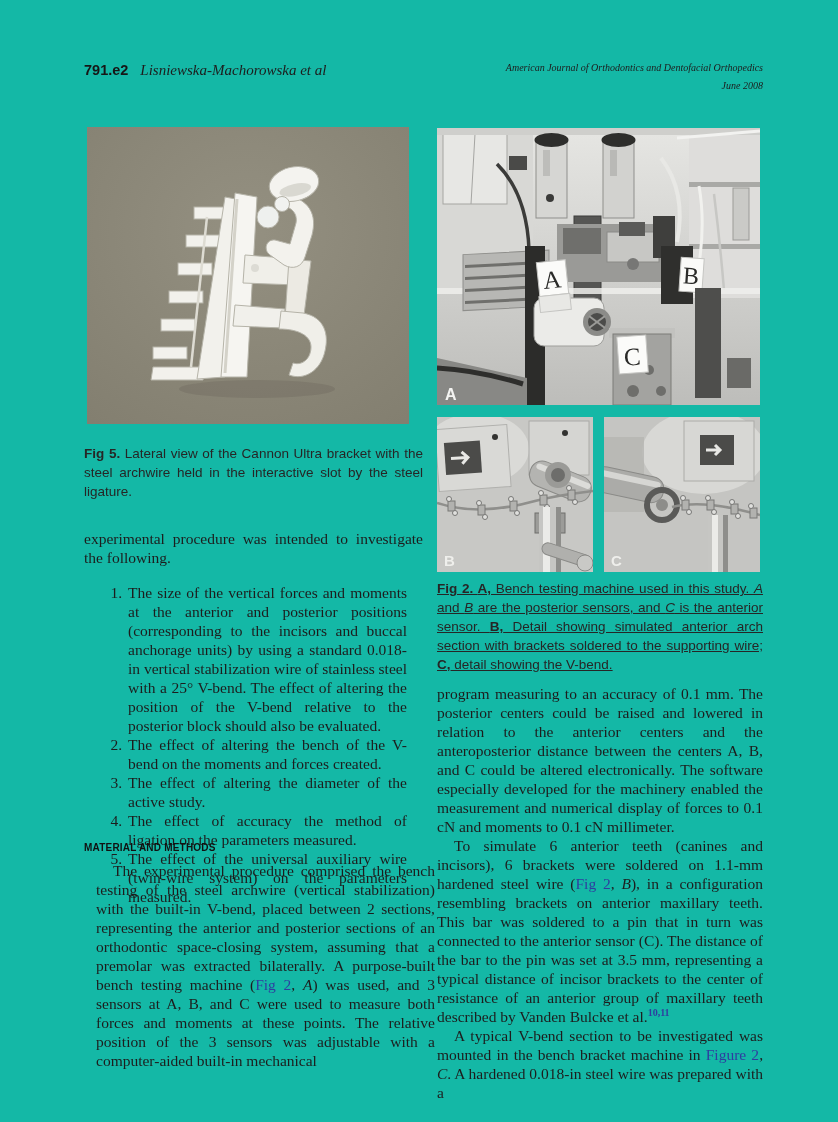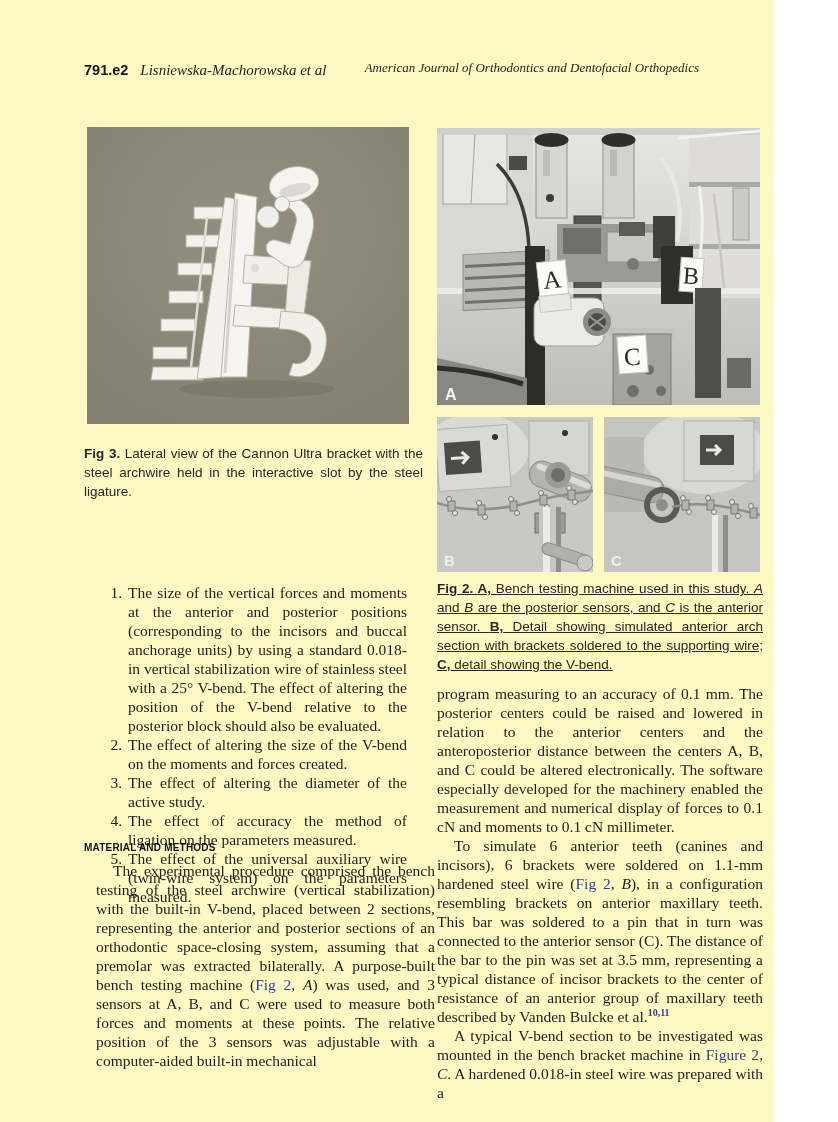--- a/index.html
+++ b/index.html
@@ -1,24 +1,24 @@
 <!DOCTYPE html>
 <html><head>
 <meta charset="utf-8">
 <style>
   html,body{margin:0;padding:0;background:#ffffff;}
-  .page{position:relative;width:774px;height:1122px;background:#fef9c3;overflow:hidden;
+  .page{position:relative;width:838px;height:1122px;background:#14b8a6;overflow:hidden;
         color:#1d1d1d;}
 
   
   .hdr-left{position:absolute;left:84px;top:61px;white-space:nowrap;}
   .hdr-pagenum{font-family:"Liberation Sans",sans-serif;font-weight:bold;font-size:14.5px;color:#161616;}
   .hdr-authors{font-family:"Liberation Serif",serif;font-style:italic;font-size:15px;color:#1d1d1d;margin-left:12px;}
   .hdr-right{position:absolute;right:75px;top:59px;text-align:right;
-             font-family:"Liberation Serif",serif;font-style:italic;font-size:13px;
+             font-family:"Liberation Serif",serif;font-style:italic;font-size:10px;
              line-height:18px;color:#1d1d1d;}
 
   
   .fig1{position:absolute;left:87px;top:127px;width:322px;height:297px;}
   .fig2a{position:absolute;left:437px;top:128px;width:323px;height:277px;}
   .fig2b{position:absolute;left:437px;top:417px;width:156px;height:155px;}
   .fig2c{position:absolute;left:604px;top:417px;width:156px;height:155px;}
   svg{display:block;}
 
   .caption{font-family:"Liberation Sans",sans-serif;font-size:13.5px;line-height:19px;
@@ -48,20 +48,21 @@
 </head>
 <body>
 
 <div class="page">
 
   <div class="hdr-left">
     <span class="hdr-pagenum">791.e2</span><span class="hdr-authors">Lisniewska-Machorowska et al</span>
   </div>
   <div class="hdr-right">
     <div>American Journal of Orthodontics and Dentofacial Orthopedics</div>
+    <div>June 2008</div>
   </div>
 
   <svg class="fig1" viewBox="0 0 322 297">
     <defs>
       <radialGradient id="f1bg" cx="50%" cy="35%" r="85%">
         <stop offset="0" stop-color="#949081"></stop>
         <stop offset="1" stop-color="#827e6f"></stop>
       </radialGradient>
     </defs>
     <rect width="322" height="297" fill="url(#f1bg)"></rect>
@@ -97,21 +98,21 @@
         <ellipse cx="207" cy="63" rx="16" ry="6" fill="#d9d8d1" stroke="none"></ellipse>
       </g>
 
       <circle cx="181" cy="90" r="11" fill="#eef0ee"></circle>
       <circle cx="195" cy="77" r="7.5" fill="#f1f2f0"></circle>
 
       <path d="M120 90 L104 240" stroke="#dddbd2" stroke-width="2.5" fill="none"></path>
     </g>
   </svg>
 
-  <div class="caption cap1"><span class="b">Fig 3.</span><span> Lateral view of the Cannon Ultra bracket with the steel archwire held in the interactive slot by the steel ligature.</span></div>
+  <div class="caption cap1"><span class="b">Fig 5.</span><span> Lateral view of the Cannon Ultra bracket with the steel archwire held in the interactive slot by the steel ligature.</span></div>
 
   <svg class="fig2a" viewBox="0 0 323 277">
     <defs>
       <linearGradient id="abg" x1="0" y1="0" x2="0" y2="1">
         <stop offset="0" stop-color="#e6e6e3"></stop>
           <stop offset="1" stop-color="#bdbdba"></stop>
       </linearGradient>
     </defs>
     <rect width="323" height="277" fill="url(#abg)"></rect>
     <rect x="0" y="0" width="96" height="160" fill="#d8d8d5"></rect>
@@ -270,25 +271,26 @@
         <circle cx="147" cy="89" r="2.5" fill="#e0e0dd"></circle>
     </g>
     <rect x="104" y="98" width="20" height="57" fill="#c6c6c3"></rect>
     <rect x="108" y="98" width="6" height="57" fill="#ebebe8"></rect>
     <rect x="119" y="98" width="5" height="57" fill="#8e8e8b"></rect>
     <text x="7" y="149" font-family="Liberation Sans, sans-serif" font-weight="bold" font-size="15" fill="#efefec">C</text>
   </svg>
 
   <div class="caption cap2"><span class="b">Fig 2. </span><span class="b">A,</span><span> Bench testing machine used in this study. </span><span class="i">A</span><span> and </span><span class="i">B</span><span> are the posterior sensors, and </span><span class="i">C</span><span> is the anterior sensor. </span><span class="b">B,</span><span> Detail showing simulated anterior arch section with brackets soldered to the supporting wire; </span><span class="b">C,</span><span> detail showing the V-bend.</span></div>
 
+  <div class="bodytext intro">experimental procedure was intended to investigate the following.</div>
 
   <div class="bodytext objectives">
     <ol>
       <li>The size of the vertical forces and moments at the anterior and posterior positions (corresponding to the incisors and buccal anchorage units) by using a standard 0.018-in vertical stabilization wire of stainless steel with a 25° V-bend. The effect of altering the position of the V-bend relative to the posterior block should also be evaluated.</li>
-      <li>The effect of altering the size of the V-bend on the moments and forces created.</li>
+      <li>The effect of altering the bench of the V-bend on the moments and forces created.</li>
       <li>The effect of altering the diameter of the active study.</li>
       <li>The effect of accuracy the method of ligation on the parameters measured.</li>
       <li>The effect of the universal auxiliary wire (twin-wire system) on the parameters measured.</li>
     </ol>
   </div>
 
   <div class="sect-head">MATERIAL AND METHODS</div>
 
   <div class="bodytext lpara indent"><span>The experimental procedure comprised the bench testing of the steel archwire (vertical stabilization) with the built-in V-bend, placed between 2 sections, representing the anterior and posterior sections of an orthodontic space-closing system, assuming that a premolar was extracted bilaterally. A purpose-built bench testing machine (</span><span class="link">Fig 2</span><span>, </span><span class="i">A</span><span>) was used, and 3 sensors at A, B, and C were used to measure both forces and moments at these points. The relative position of the 3 sensors was adjustable with a computer-aided built-in mechanical</span></div>
 

